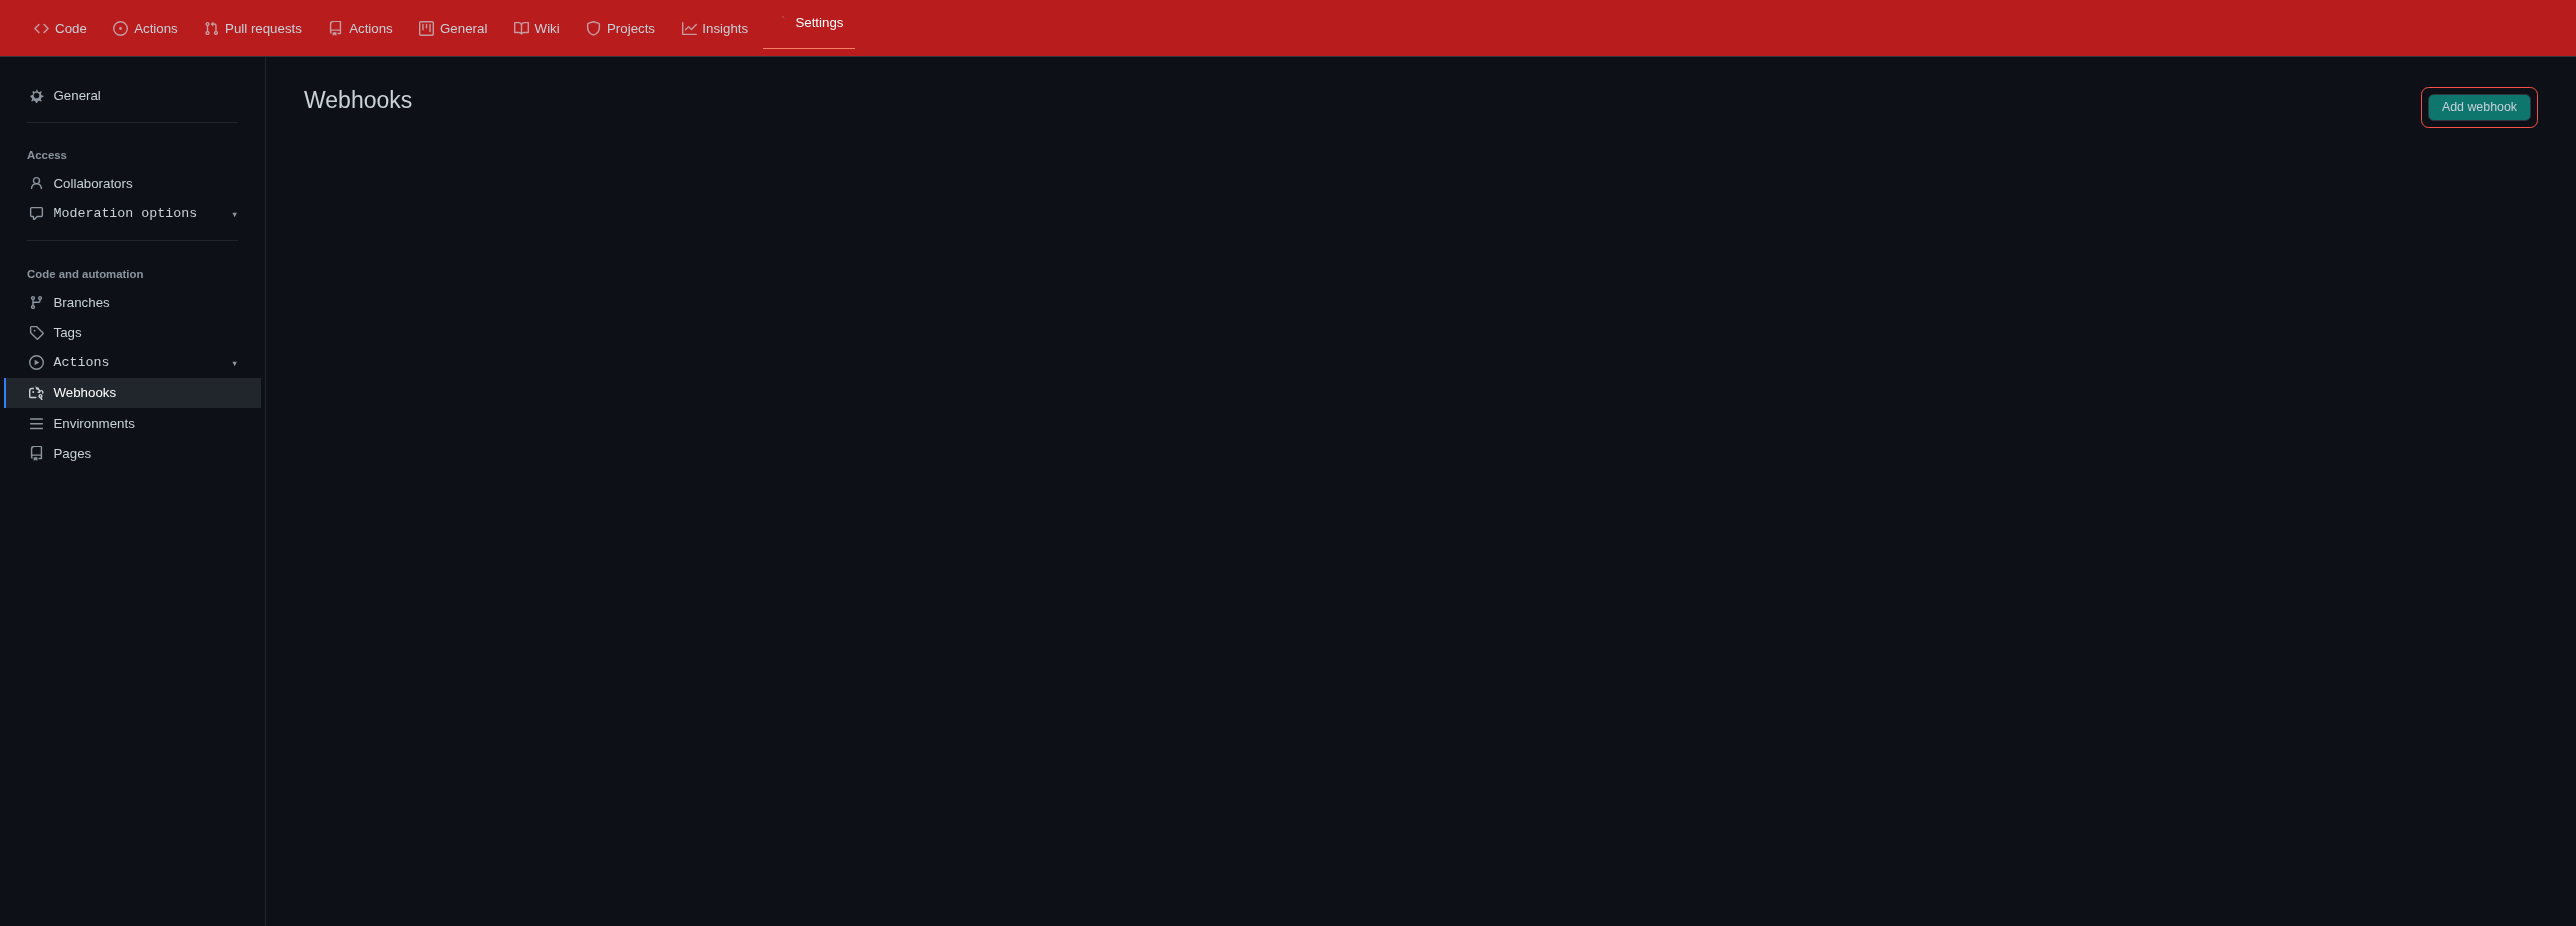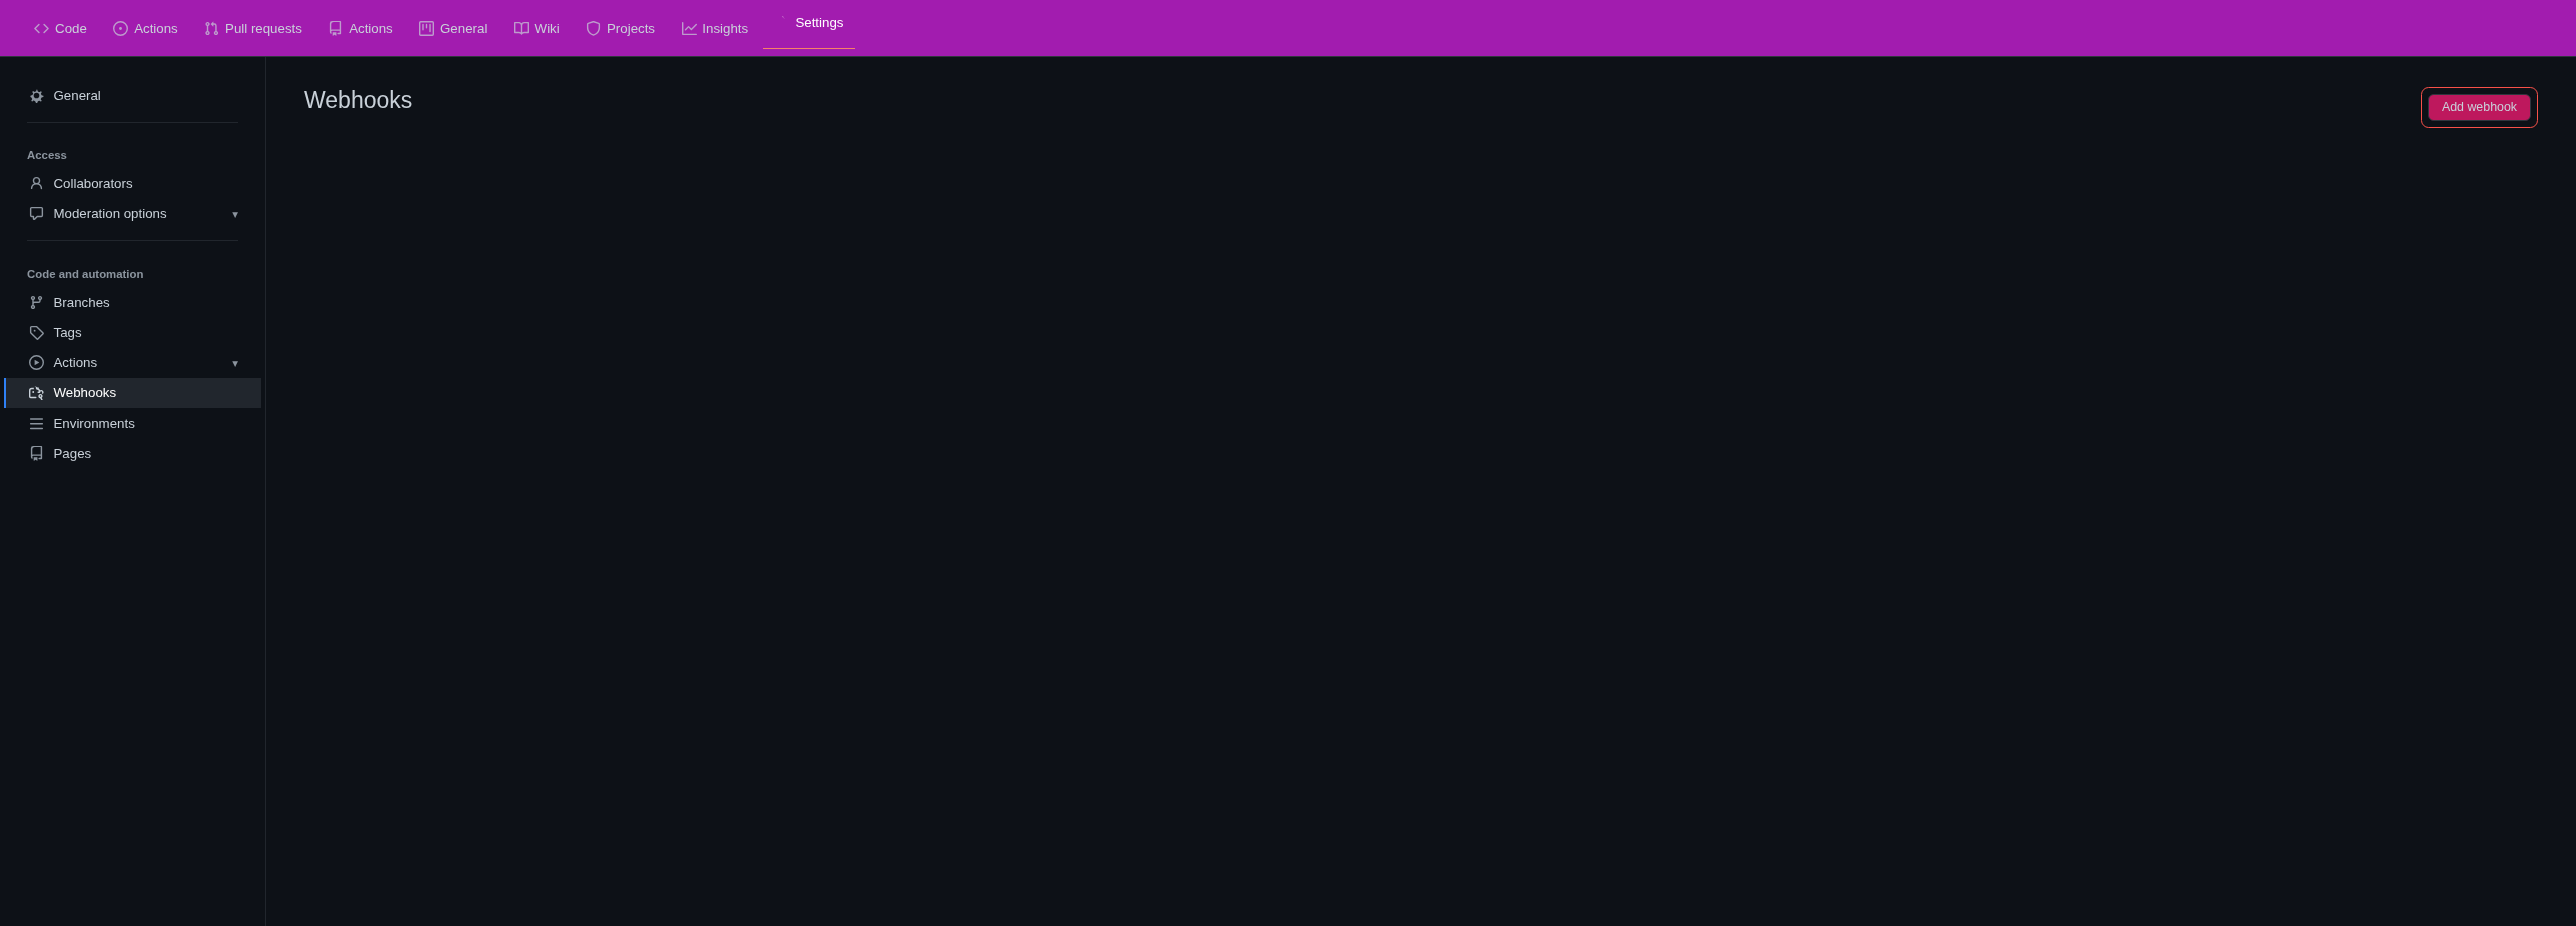--- a/index.html
+++ b/index.html
@@ -8,21 +8,21 @@
       color: #c9d1d9;
       font-family: -apple-system, BlinkMacSystemFont, "Segoe UI", Helvetica, Arial, sans-serif;
       font-size: 13.3px;
       min-height: 100vh;
     }
 
     
     .top-nav {
       display: flex;
       align-items: center;
-      background-color: #a21caf;
+      background-color: #b91c1c;
       border-bottom: 1px solid #30363d;
       padding: 0 23px;
       height: 57px;
       gap: 3.8px;
     }
     .nav-item {
       display: flex;
       align-items: center;
       gap: 5.7px;
       padding: 7.6px 11.4px;
@@ -94,20 +94,21 @@
     .sidebar-divider {
       border: none;
       border-top: 1px solid #21262d;
       margin: 11.4px 23px;
     }
     .sidebar-item-row {
       display: flex;
       align-items: center;
       justify-content: space-between;
       width: 100%;
+      font-family: Liberation Mono, monospace;
     }
     .sidebar-chevron {
       color: #8b949e;
       font-size: 11.4px;
     }
 
     
     .main-content {
       flex: 1;
       padding: 30px 38px;
@@ -138,21 +139,21 @@
 
     
     .add-webhook-btn-container {
       border: 1.9px solid #f85149;
       border-radius: 7.6px;
       padding: 5.7px;
       flex-shrink: 0;
       margin-left: 38px;
     }
     .add-webhook-btn {
-      background-color: #be185d;
+      background-color: #0f766e;
       color: #c9d1d9;
       border: 1px solid #30363d;
       border-radius: 5.7px;
       padding: 5.7px 13.3px;
       font-size: 12.4px;
       cursor: pointer;
       white-space: nowrap;
     }
   </style>
 </head>

